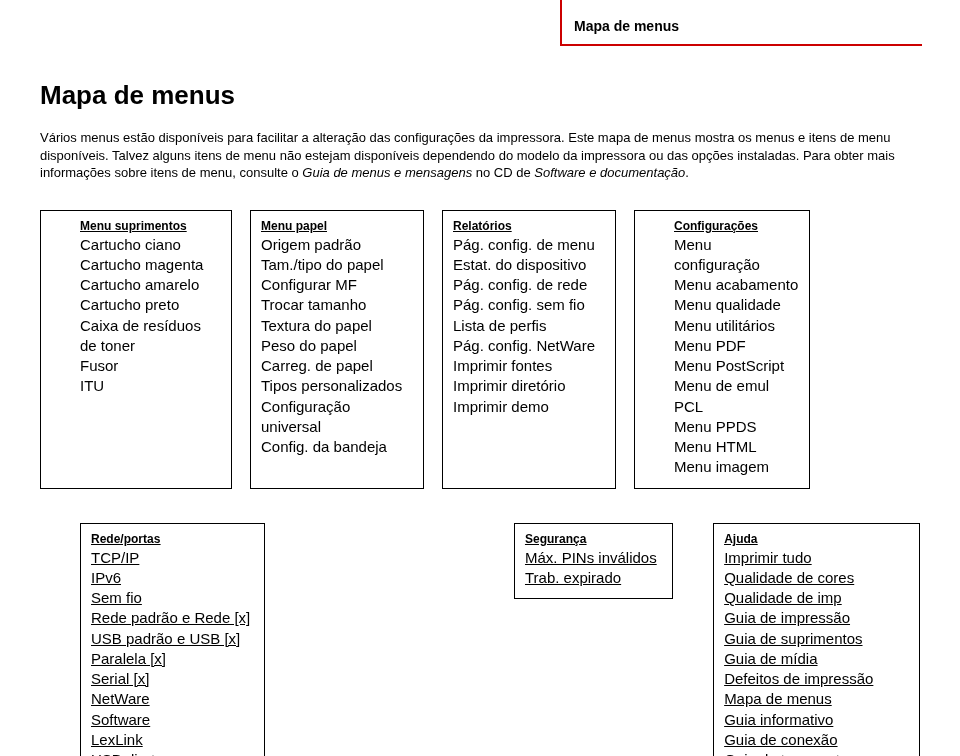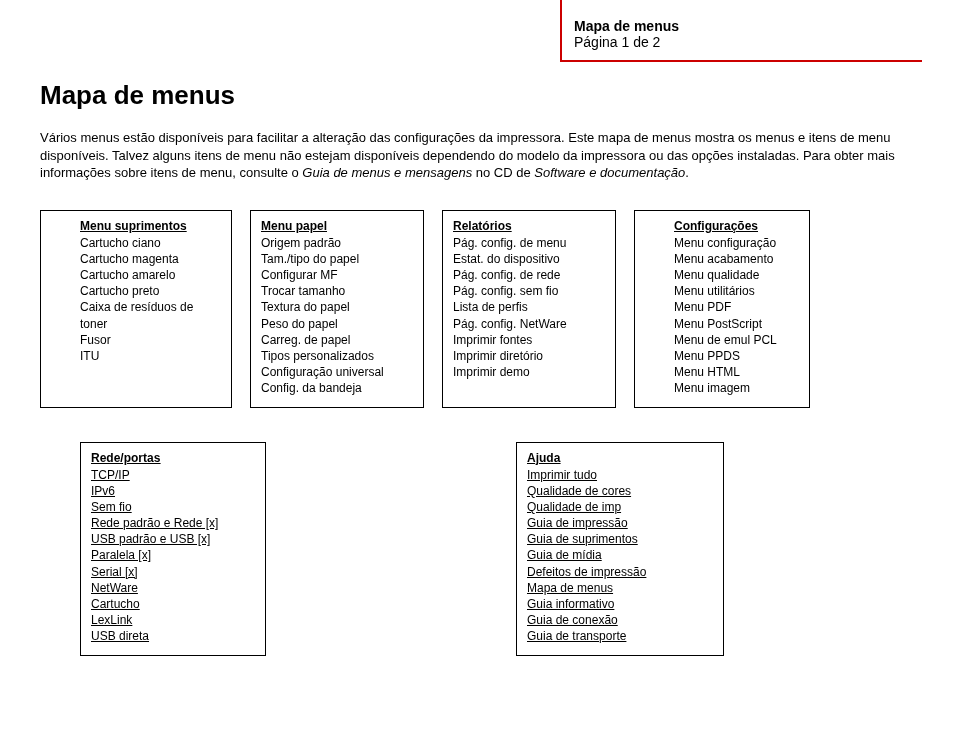--- a/index.html
+++ b/index.html
@@ -51,37 +51,36 @@
     border: 1px solid #000;
     padding: 8px 10px 10px 10px;
   }
   .box-title {
     font-weight: bold;
     text-decoration: underline;
     margin-bottom: 2px;
     font-size: 12px;
   }
   .box-item {
-    font-size: 12px;
+    font-size: 15px;
     line-height: 1.35;
   }
   .w1 { width: 192px; padding-left: 39px; }
   .w2 { width: 174px; }
   .w3 { width: 174px; }
   .w4 { width: 176px; padding-left: 39px; }
   .w5 { width: 186px; }
   .w6 { width: 160px; }
   .w7 { width: 208px; }
 </style>
 </head>
 <body>
 
 <div class="header-box">
   <div class="header-title">Mapa de menus</div>
-  <div class="header-page">Página 1 de 2</div>
 </div>
 
 <h1 class="main-title">Mapa de menus</h1>
 
 <p class="intro">
   <span>Vários menus estão disponíveis para facilitar a alteração das configurações da impressora. Este mapa de menus mostra os menus e itens de menu disponíveis. Talvez alguns itens de menu não estejam disponíveis dependendo do modelo da impressora ou das opções instaladas. Para obter mais informações sobre itens de menu, consulte o </span><span class="italic">Guia de menus e mensagens</span><span> no CD de </span><span class="italic">Software e documentação</span><span>.</span>
 </p>
 
 <div style="height:20px"></div>
 
@@ -146,27 +145,32 @@
   <div class="box w5">
     <div class="box-title">Rede/portas</div>
     <div class="box-item">TCP/IP</div>
     <div class="box-item">IPv6</div>
     <div class="box-item">Sem fio</div>
     <div class="box-item">Rede padrão e Rede [x]</div>
     <div class="box-item">USB padrão e USB [x]</div>
     <div class="box-item">Paralela [x]</div>
     <div class="box-item">Serial [x]</div>
     <div class="box-item">NetWare</div>
-    <div class="box-item">Cartucho</div>
+    <div class="box-item">Software</div>
     <div class="box-item">LexLink</div>
     <div class="box-item">USB direta</div>
   </div>
 
   <div style="width:170px"></div>
 
+  <div class="box w6" style="align-self:flex-start;">
+    <div class="box-title">Segurança</div>
+    <div class="box-item">Máx. PINs inválidos</div>
+    <div class="box-item">Trab. expirado</div>
+  </div>
 
   <div class="box w7">
     <div class="box-title">Ajuda</div>
     <div class="box-item">Imprimir tudo</div>
     <div class="box-item">Qualidade de cores</div>
     <div class="box-item">Qualidade de imp</div>
     <div class="box-item">Guia de impressão</div>
     <div class="box-item">Guia de suprimentos</div>
     <div class="box-item">Guia de mídia</div>
     <div class="box-item">Defeitos de impressão</div>

